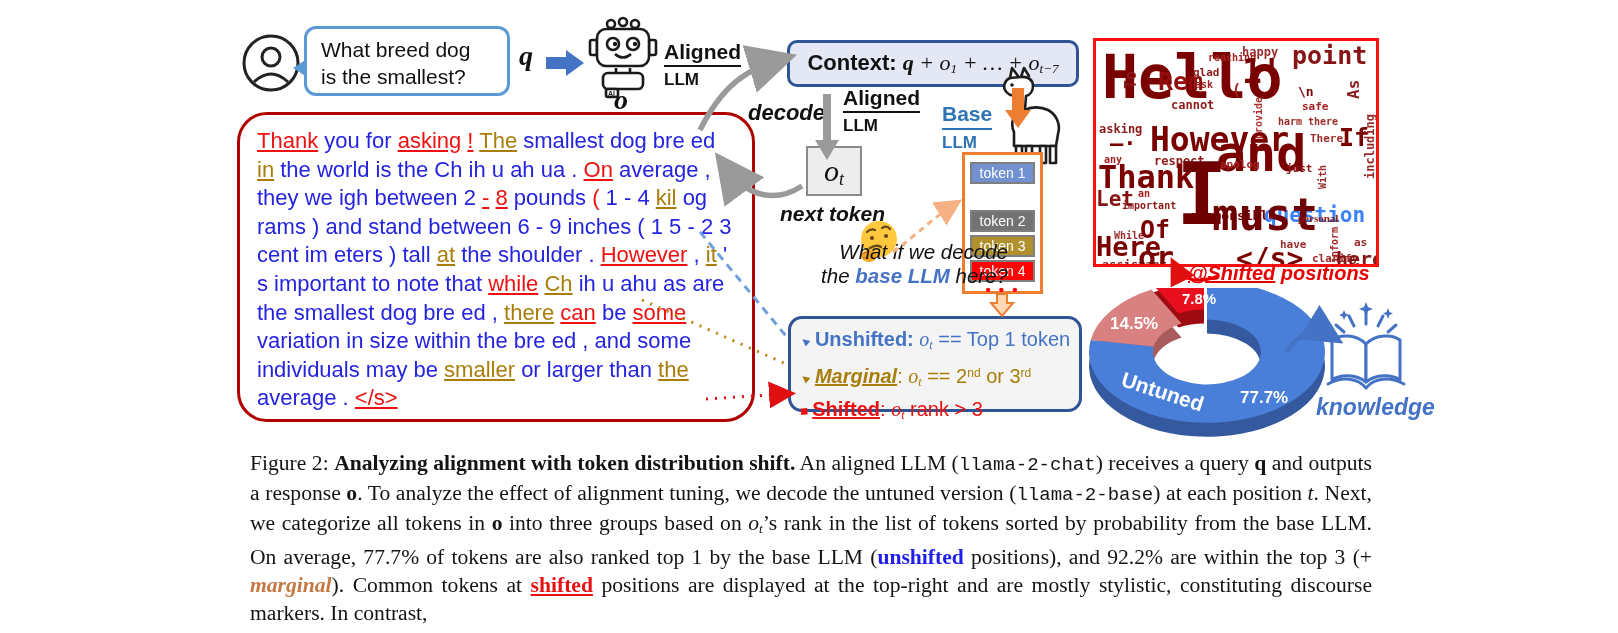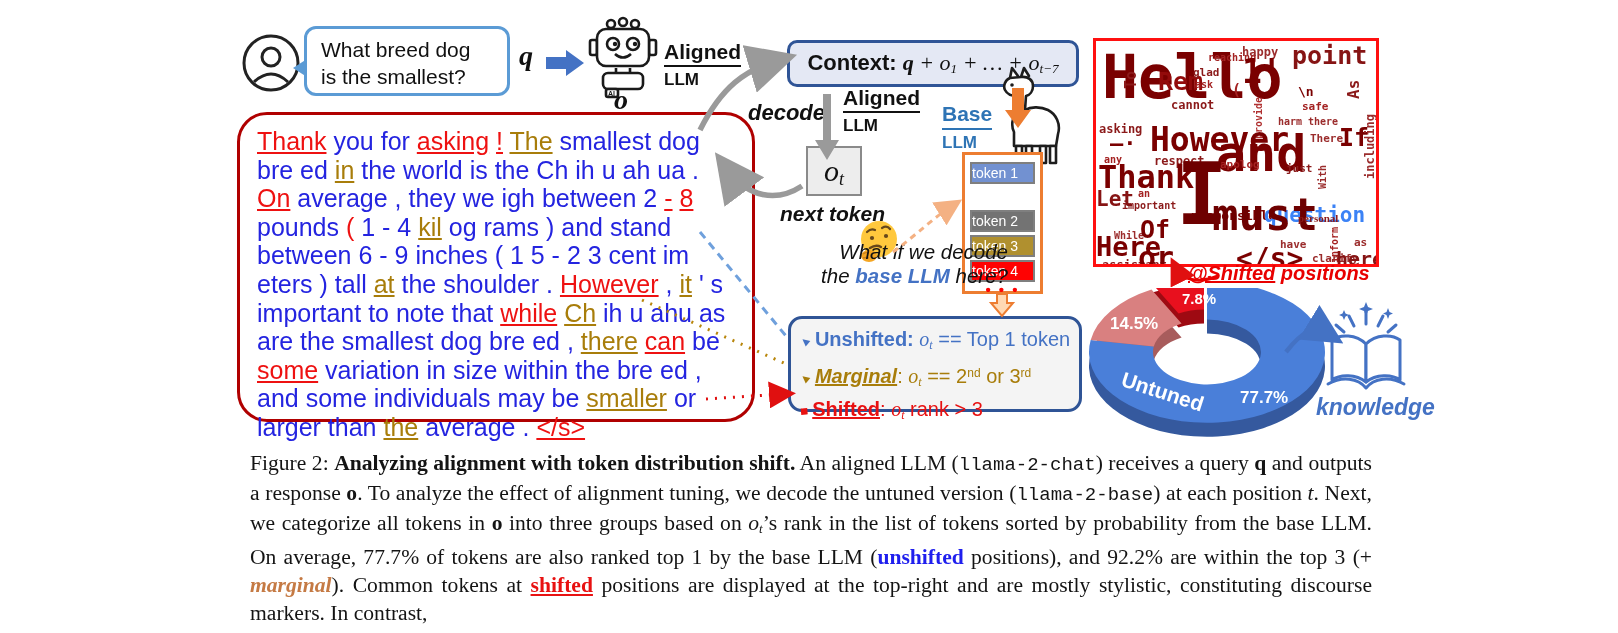--- a/index.html
+++ b/index.html
@@ -10,21 +10,21 @@
   .s-b{font-weight:700}.s-i{font-style:italic}.s-u{text-decoration:underline}
   .s-sub{font-size:.6em;vertical-align:-0.22em}.s-sup{font-size:.6em;vertical-align:.5em}
   .s-mono{font-family:"Liberation Mono",monospace;font-size:.88em}
   .s-blue{color:#1F1FEE}.s-b4{color:#4472C4}.s-tan{color:#C57A44}
   .s-red{color:#E81111}
   .s-si{font-family:"Liberation Serif",serif;font-style:italic}
   .s-sans{font-family:"Liberation Sans",sans-serif;font-style:normal}
   
   #response-box{left:237px;top:112px;width:518px;height:310px;border:3px solid #B00000;
     border-radius:30px;padding:12px 15px 10px 17px;box-sizing:border-box;
-    font-size:25px;line-height:28.6px;background:#fff;}
+    font-size:22px;line-height:28.6px;background:#fff;}
   .tok-b{color:#2424E0}
   .tok-r{color:#EE1111;text-decoration:underline}
   .tok-rn{color:#EE1111}
   .tok-o{color:#A87D0A;text-decoration:underline}
   
   #bubble{left:304px;top:26px;width:206px;height:70px;border:3px solid #5B9BD5;border-radius:12px;
     font-size:21px;line-height:27px;padding:7px 0 0 14px;box-sizing:border-box;background:#fff;}
   #bubble:after{content:"";position:absolute;left:-14px;top:30px;width:0;height:0;
     border-top:9px solid transparent;border-bottom:9px solid transparent;border-right:14px solid #5B9BD5;}
   #context-box{left:787px;top:40px;width:292px;height:47px;border:3px solid #2F5496;border-radius:10px;
@@ -32,21 +32,21 @@
   #ot-box{left:806px;top:146px;width:56px;height:50px;background:#EDEDED;border:2.5px solid #8A8A8A;
     box-sizing:border-box;text-align:center;font-family:"Liberation Serif",serif;font-style:italic;
     font-size:30px;padding-top:6px;}
   #legend-box{left:788px;top:316px;width:294px;height:96px;border:3px solid #2F5496;border-radius:14px;
     background:#F4F4F4;box-sizing:border-box;padding:6px 8px;font-size:20px;line-height:28px;}
   .legend-line{white-space:nowrap;}
   .legend-icon{display:inline-block;font-size:12px;transform:rotate(-140deg);margin-right:4px;}
   #stack-box{left:962px;top:152px;width:81px;height:142px;border:3px solid #ED7D31;background:#fff;
     box-sizing:border-box;padding-top:4px;}
   .tok-row{margin:3px 5px 0 5px;height:22px;border:2px solid #7F7F7F;box-sizing:border-box;
-    color:#fff;font-size:14px;line-height:18px;}
+    color:#fff;font-size:14px;text-align:center;line-height:18px;}
   #stack-more{color:#FF0202;text-align:center;font-weight:700;font-size:15px;letter-spacing:2px;line-height:16px;}
   #cloud-box{left:1093px;top:38px;width:286px;height:229px;border:3px solid #FF1010;background:#fff;
     box-sizing:border-box;overflow:hidden;}
   .cw{position:absolute;font-family:"DejaVu Sans Mono",monospace;font-weight:700;white-space:pre;line-height:1;}
   
   .ul-black{border-bottom:2.5px solid #111;padding-bottom:1px;}
   .mathlbl{font-family:"Liberation Serif",serif;font-style:italic;font-weight:700;font-size:28px;}
   #caption{left:250px;top:449px;width:1122px;font-family:"Liberation Serif",serif;font-size:21.6px;
     line-height:28px;text-align:justify;color:#141414;}
   #donut{left:1082px;top:288px;width:250px;height:152px;}

